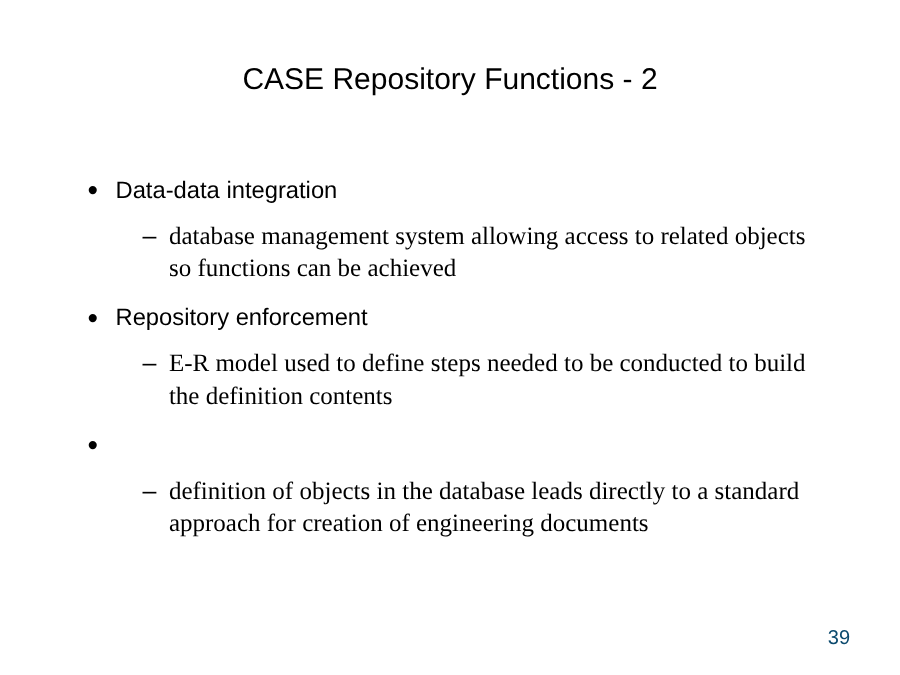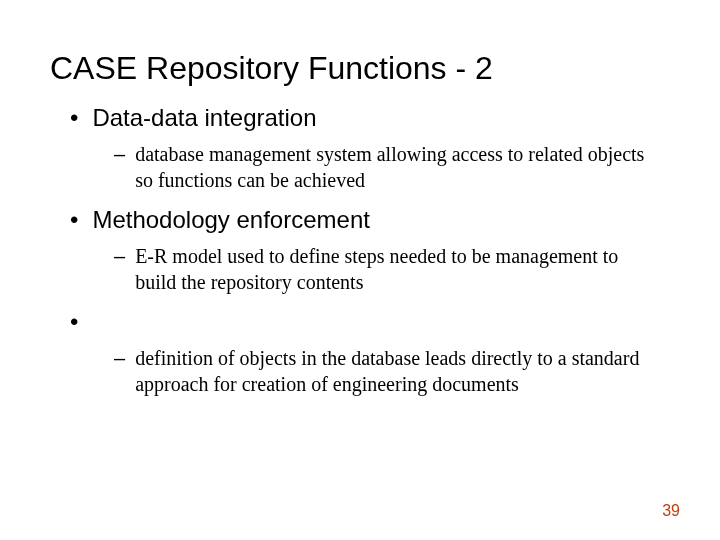--- a/index.html
+++ b/index.html
@@ -10,42 +10,42 @@
     body {
       width: 720px;
       height: 540px;
       background: #ffffff;
       font-family: Arial, Helvetica, sans-serif;
       color: #000000;
       position: relative;
       padding: 40px 50px 30px 50px;
     }
     .title {
-      font-size: 32px;
+      font-size: 24px;
       font-weight: normal;
-      text-align: left;
-      margin-bottom: 16px;
+      text-align: center;
+      margin-bottom: 60px;
       margin-top: 10px;
     }
     .content {
       padding-left: 20px;
     }
     .bullet-item {
       display: flex;
       align-items: flex-start;
       margin-bottom: 8px;
     }
     .bullet-marker {
       font-size: 24px;
       line-height: 30px;
       margin-right: 14px;
       flex-shrink: 0;
     }
     .bullet-text {
-      font-size: 24px;
+      font-size: 19px;
       line-height: 30px;
     }
     .sub-item {
       display: flex;
       align-items: flex-start;
       margin-left: 44px;
       margin-bottom: 12px;
       padding-right: 10px;
     }
     .sub-marker {
@@ -57,46 +57,46 @@
     .sub-text {
       font-size: 20px;
       line-height: 26px;
       font-family: Liberation Serif, serif;
     }
     .page-number {
       position: absolute;
       bottom: 20px;
       right: 40px;
       font-size: 16px;
-      color: #c2410c;
+      color: #0c4a6e;
     }
   </style>
 </head>
 <body>
 
 <h1 class="title">CASE Repository Functions - 2</h1>
 
 <div class="content">
 
   <div class="bullet-item">
     <span class="bullet-marker">•</span>
     <span class="bullet-text">Data-data integration</span>
   </div>
   <div class="sub-item">
     <span class="sub-marker">–</span>
     <span class="sub-text">database management system allowing access to related objects so functions can be achieved</span>
   </div>
 
   <div class="bullet-item">
     <span class="bullet-marker">•</span>
-    <span class="bullet-text">Methodology enforcement</span>
+    <span class="bullet-text">Repository enforcement</span>
   </div>
   <div class="sub-item">
     <span class="sub-marker">–</span>
-    <span class="sub-text">E-R model used to define steps needed to be management to build the repository contents</span>
+    <span class="sub-text">E-R model used to define steps needed to be conducted to build the definition contents</span>
   </div>
 
   <div class="bullet-item">
     <span class="bullet-marker">•</span>
   </div>
   <div class="sub-item">
     <span class="sub-marker">–</span>
     <span class="sub-text">definition of objects in the database leads directly to a standard approach for creation of engineering documents</span>
   </div>
 

